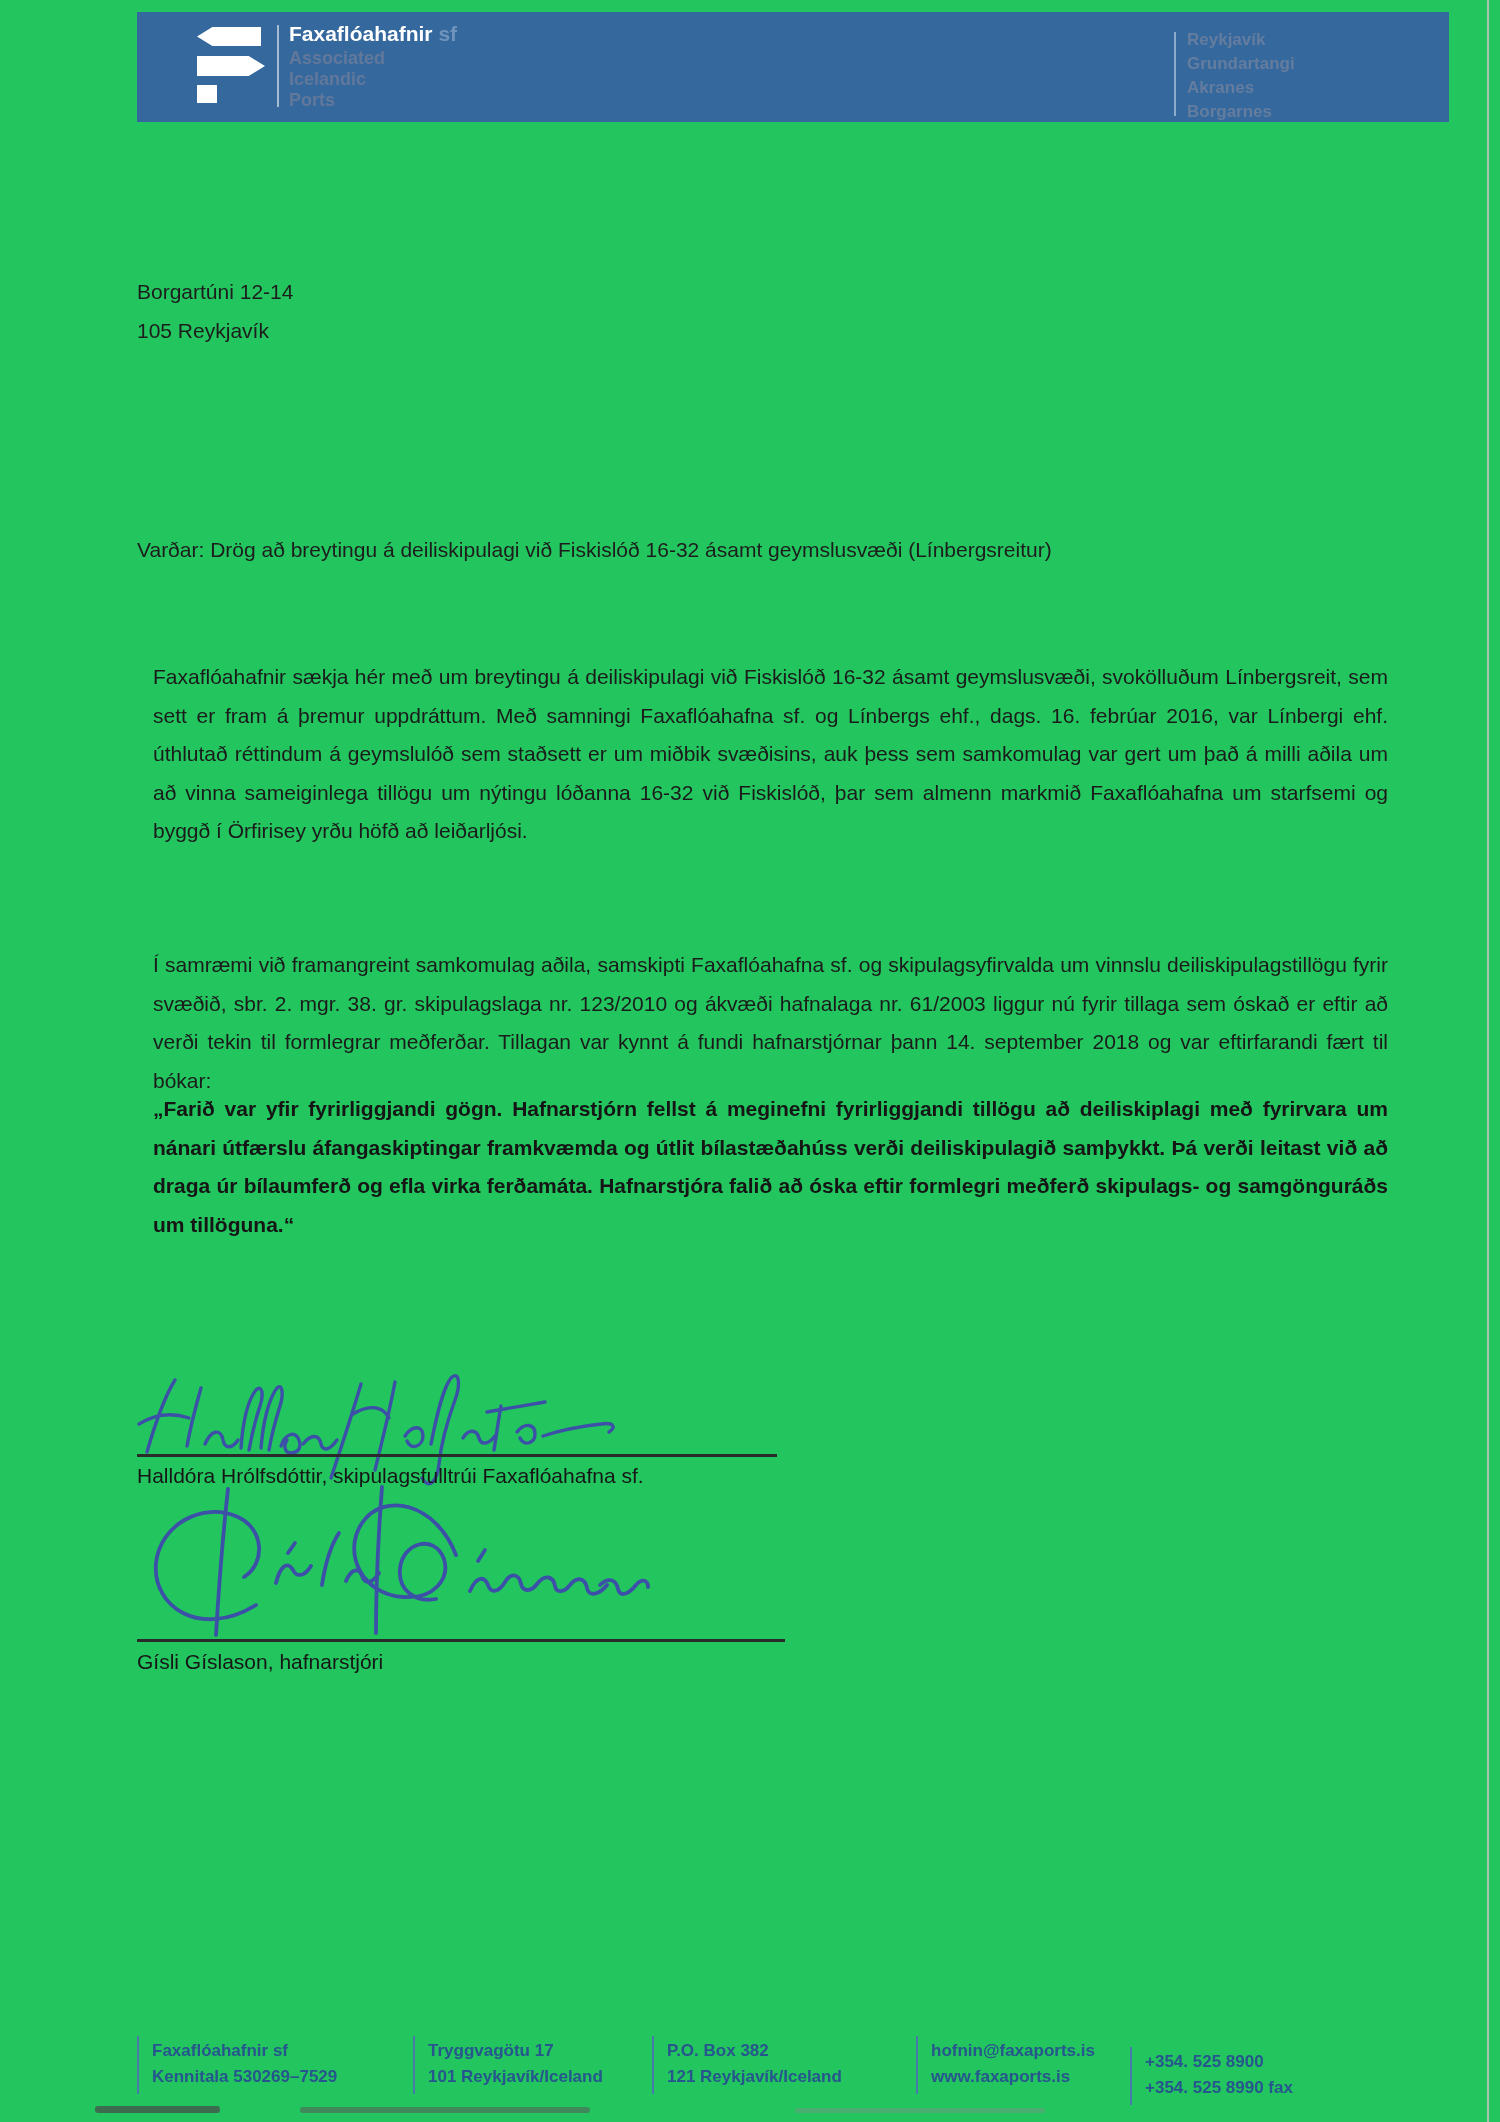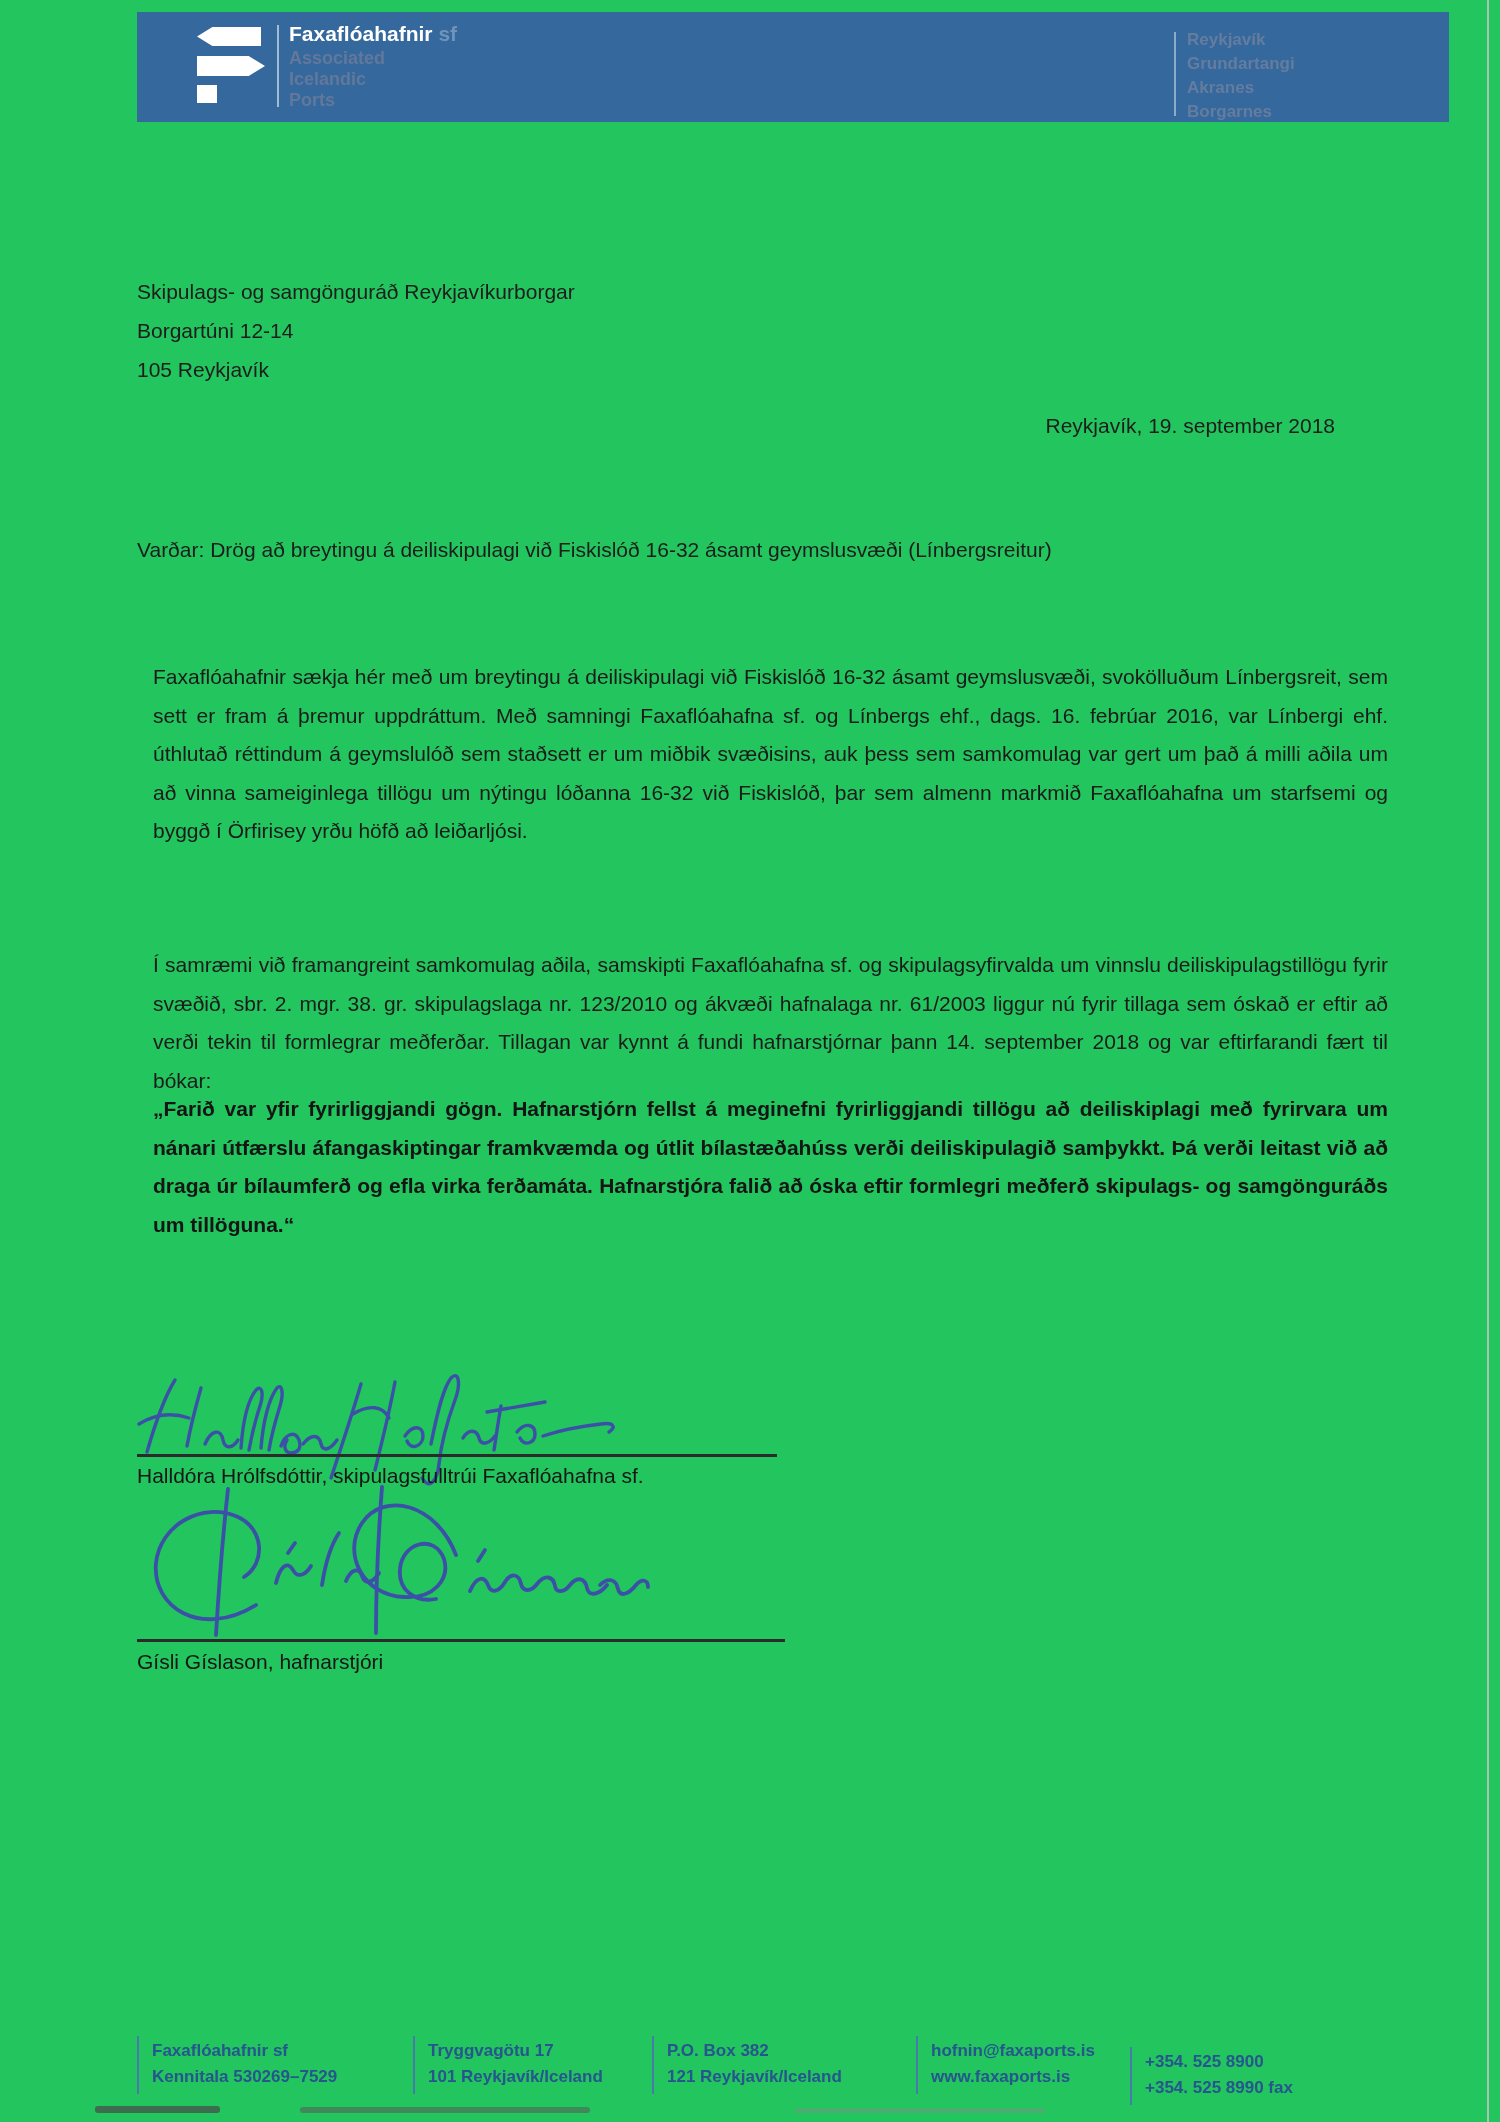--- a/index.html
+++ b/index.html
@@ -88,26 +88,24 @@
     <div class="abs loc-divider"></div>
     <div class="abs loc-list">
       <div>Reykjavík</div>
       <div>Grundartangi</div>
       <div>Akranes</div>
       <div>Borgarnes</div>
     </div>
   </div>
 
   <div class="abs recipient">
-    <div>Skipulags- og samgönguráð Reykjavíkurborgar</div>
     <div>Borgartúni 12-14</div>
     <div>105 Reykjavík</div>
   </div>
 
-  <div class="abs dateline">Reykjavík, 19. september 2018</div>
 
   <div class="abs subject"><span>Varðar:</span><span> Drög að breytingu á deiliskipulagi við Fiskislóð 16-32 ásamt geymslusvæði (Línbergsreitur)</span></div>
 
   <div class="abs para p1">Faxaflóahafnir sækja hér með um breytingu á deiliskipulagi við Fiskislóð 16-32 ásamt geymslusvæði, svokölluðum Línbergsreit, sem sett er fram á þremur uppdráttum. Með samningi Faxaflóahafna sf. og Línbergs ehf., dags. 16. febrúar 2016, var Línbergi ehf. úthlutað réttindum á geymslulóð sem staðsett er um miðbik svæðisins, auk þess sem samkomulag var gert um það á milli aðila um að vinna sameiginlega tillögu um nýtingu lóðanna 16-32 við Fiskislóð, þar sem almenn markmið Faxaflóahafna um starfsemi og byggð í Örfirisey yrðu höfð að leiðarljósi.</div>
   <div class="abs para p2">Í samræmi við framangreint samkomulag aðila, samskipti Faxaflóahafna sf. og skipulagsyfirvalda um vinnslu deiliskipulagstillögu fyrir svæðið, sbr. 2. mgr. 38. gr. skipulagslaga nr. 123/2010 og ákvæði hafnalaga nr. 61/2003 liggur nú fyrir tillaga sem óskað er eftir að verði tekin til formlegrar meðferðar. Tillagan var kynnt á fundi hafnarstjórnar þann 14. september 2018 og var eftirfarandi fært til bókar:</div>
   <div class="abs para p3">„Farið var yfir fyrirliggjandi gögn. Hafnarstjórn fellst á meginefni fyrirliggjandi tillögu að deiliskiplagi með fyrirvara um nánari útfærslu áfangaskiptingar framkvæmda og útlit bílastæðahúss verði deiliskipulagið samþykkt. Þá verði leitast við að draga úr bílaumferð og efla virka ferðamáta. Hafnarstjóra falið að óska eftir formlegri meðferð skipulags- og samgönguráðs um tillöguna.“</div>
 
   <svg class="abs sig-svg sig1-svg" width="540" height="118" viewBox="0 0 540 118" fill="none" stroke="#3c50a8" stroke-width="3.4" stroke-linecap="round" stroke-linejoin="round">
     <path d="M14,80 C22,52 32,24 42,8"></path>
     <path d="M6,52 C22,42 38,40 56,46"></path>

